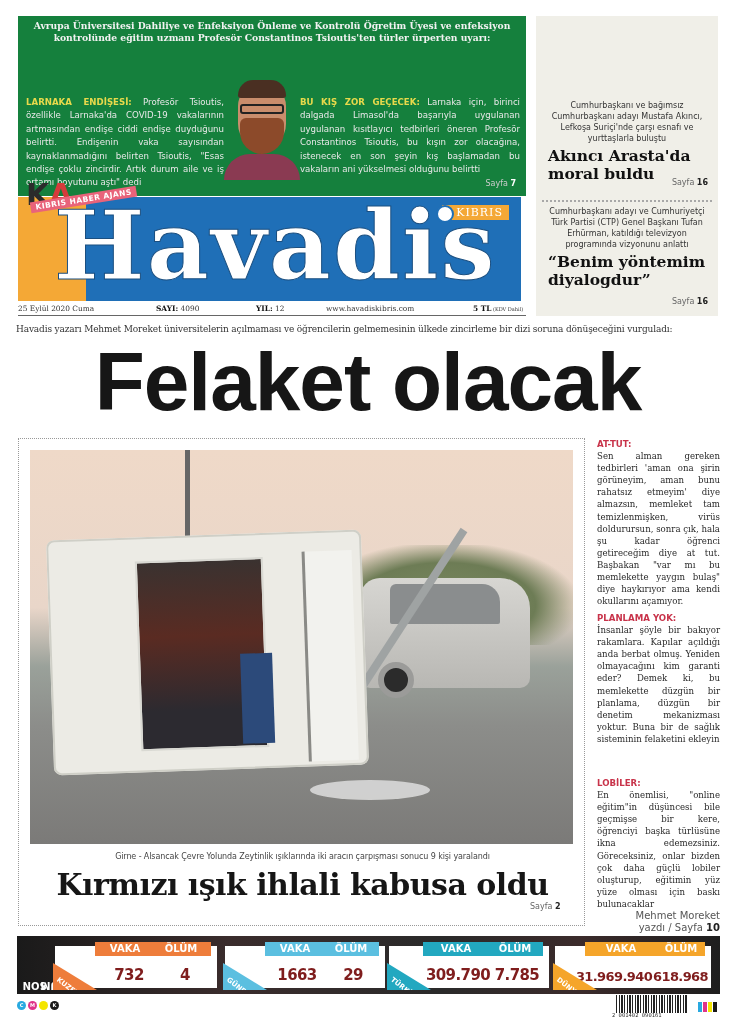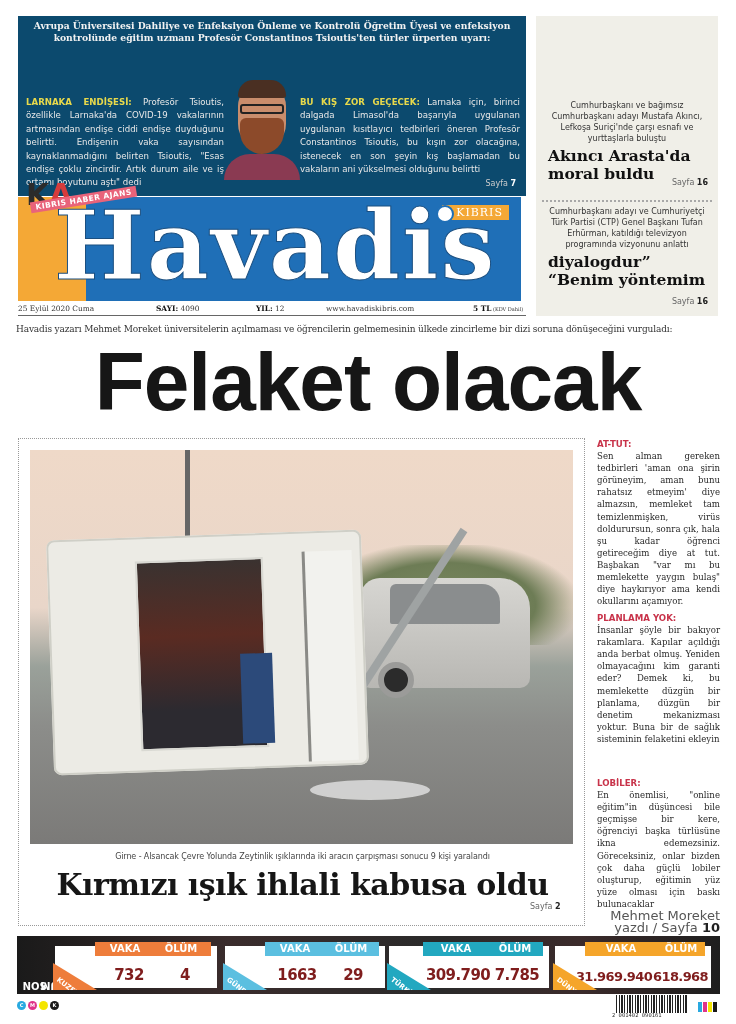--- a/index.html
+++ b/index.html
@@ -1,20 +1,20 @@
 <!DOCTYPE html>
 <html><head>
 <meta charset="utf-8">
 <style>
   * { box-sizing: border-box; margin: 0; padding: 0; }
   html, body { width: 736px; height: 1024px; background: #ffffff; overflow: hidden; }
   body { position: relative; font-family: "DejaVu Serif", serif; color: #1a1a1a; }
 
   
-  .topbox { position: absolute; left: 18px; top: 16px; width: 508px; height: 180px; background: #0c4a6e; color: #fff; }
+  .topbox { position: absolute; left: 18px; top: 16px; width: 508px; height: 180px; background: #15803d; color: #fff; }
   .topbox .kicker { position: absolute; left: 0; right: 0; top: 4px; text-align: center; font-family: "DejaVu Serif", serif; font-size: 9.2px; line-height: 12px; font-weight: bold; color: #f2f2f2; }
   .topbox .headline { position: absolute; left: 0; right: 0; top: 32px; text-align: center; font-family: "DejaVu Serif", serif; font-weight: 900; font-size: 32px; letter-spacing: 0.2px; color: #fff; line-height: 44px; }
   .topbox .col { position: absolute; top: 80px; font-family: "DejaVu Sans", sans-serif; font-size: 8.6px; line-height: 13.4px; color: #e8e8e8; text-align: justify; }
   .topbox .col.left { left: 8px; width: 198px; }
   .topbox .col.right { left: 282px; width: 220px; }
   .topbox .col .tag { color: #e8d94b; font-weight: bold; }
   .topbox .page { position: absolute; right: 10px; bottom: 8px; font-family: "DejaVu Sans", sans-serif; font-size: 8px; color: #ccc; }
   .topbox .page b { color: #fff; }
   .portrait { position: absolute; left: 210px; top: 78px; width: 104px; height: 102px; overflow: hidden; }
   .portrait .neck { position: absolute; left: 14px; bottom: 0; width: 76px; height: 26px; background: #8a3a52; border-radius: 30px 30px 0 0; }
@@ -67,21 +67,21 @@
   .photo .debris { position: absolute; left: 280px; top: 330px; width: 120px; height: 20px; background: #e4e4e4; border-radius: 50%; opacity: 0.8; }
 
   .photo-caption { position: absolute; left: 20px; top: 852px; width: 565px; text-align: center; font-family: "DejaVu Sans", sans-serif; font-size: 8px; color: #444; letter-spacing: -0.1px; }
   .second-headline { position: absolute; left: 20px; top: 866px; width: 565px; text-align: center; font-family: "DejaVu Serif", serif; font-weight: 900; font-size: 30px; line-height: 38px; color: #161616; letter-spacing: -0.5px; }
   .second-page { position: absolute; left: 530px; top: 902px; font-family: "DejaVu Sans", sans-serif; font-size: 8px; color: #666; }
   .second-page b { color: #222; }
 
   
   .colstory { position: absolute; left: 597px; width: 123px; font-family: "DejaVu Serif", serif; font-size: 8.6px; line-height: 12.1px; color: #2a2a2a; text-align: justify; }
   .colstory .tag { display: block; color: #c8334a; font-weight: bold; font-family: "DejaVu Sans", sans-serif; font-size: 8.6px; }
-  .colstory .byline { display: block; text-align: right; font-family: "DejaVu Sans", sans-serif; font-size: 13px; color: #555; }
+  .colstory .byline { display: block; text-align: right; font-family: "DejaVu Sans", sans-serif; font-size: 10px; color: #555; }
   .colstory .byline b { color: #222; }
 
   
   .strip { position: absolute; left: 17px; top: 936px; width: 703px; height: 58px; background: linear-gradient(90deg, #1a1a1a, #3a2c2c 30%, #2a2a2a 60%, #3b2b2b 80%, #1e1e1e); }
   .strip .side { position: absolute; left: 2px; top: 6px; width: 30px; height: 48px; color: #fff; font-family: "DejaVu Sans", sans-serif; font-weight: bold; font-size: 10px; line-height: 11px; text-align: center; }
   .strip .side span { display: inline-block; transform: rotate(-90deg); transform-origin: center; margin-top: 16px; white-space: nowrap; }
   .card { position: absolute; top: 10px; height: 42px; background: #fff; }
   .card .hdr { position: absolute; top: -4px; right: 6px; height: 14px; color: #fff; font-family: "DejaVu Sans", sans-serif; font-weight: bold; font-size: 10px; line-height: 14px; display: flex; }
   .card .hdr span { text-align: center; }
   .card .vals { position: absolute; bottom: 4px; right: 6px; display: flex; font-family: "DejaVu Sans", sans-serif; font-weight: bold; font-size: 15px; color: #7f1d1d; letter-spacing: -0.6px; }
@@ -120,22 +120,22 @@
     <div class="title">
         <div>Akıncı Arasta'da</div>
         <div>moral buldu</div>
       </div>
     <div class="pg" style="top:78px;"><span>Sayfa</span> <b>16</b></div>
   </div>
   <div class="sb-divider" style="top:184px;"></div>
   <div class="sb-story" style="top:190px;height:106px;">
     <div class="lead">Cumhurbaşkanı adayı ve Cumhuriyetçi Türk Partisi (CTP) Genel Başkanı Tufan Erhürman, katıldığı televizyon programında vizyonunu anlattı</div>
     <div class="title">
+        <div>“Benim yöntemim</div>
         <div>diyalogdur”</div>
-        <div>“Benim yöntemim</div>
       </div>
     <div class="pg" style="top:91px;"><span>Sayfa</span> <b>16</b></div>
   </div>
 </div>
 
 <div class="masthead">
   <div class="orange"></div>
   <div class="logo">Havadis</div>
   <div class="kibris">KIBRIS</div>
 </div>

